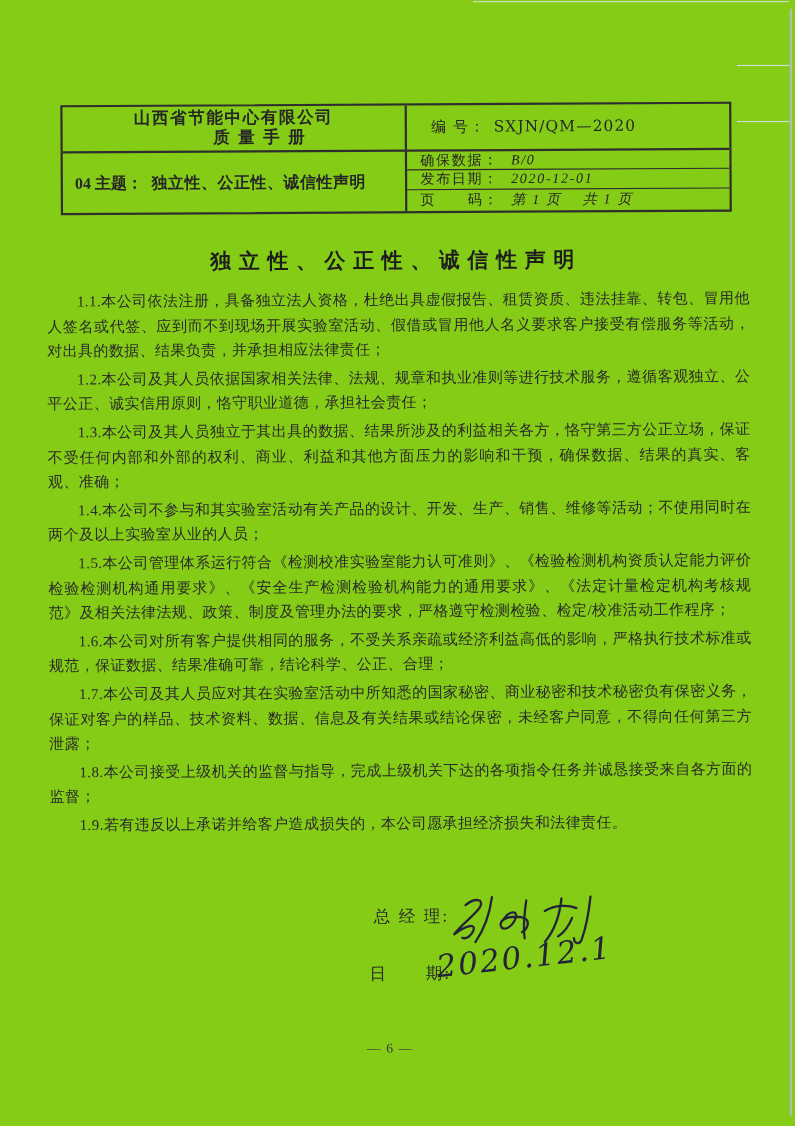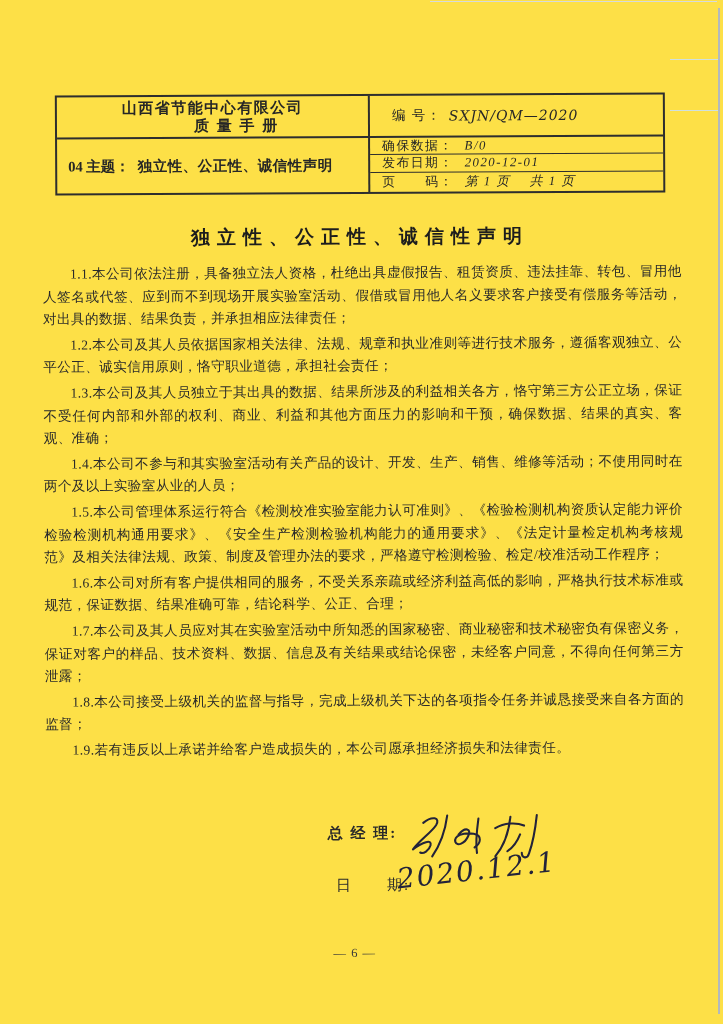--- a/index.html
+++ b/index.html
@@ -1,17 +1,17 @@
 <!DOCTYPE html>
 <html><head>
 <meta charset="utf-8">
 <style>
   html,body{margin:0;padding:0;background:#ffffff;}
   .page{
-    position:relative;width:723px;height:1024px;background:#fde047;overflow:hidden;
+    position:relative;width:723px;height:1024px;background:#84cc16;overflow:hidden;
     font-family:"Liberation Serif","DejaVu Serif",serif;color:#262626;
   }
   .tilt{position:absolute;inset:0;transform:rotate(-0.3deg);transform-origin:50% 50%;}
 
   
   .edge-v{position:absolute;right:3px;top:8px;bottom:10px;width:2px;background:#b3b9bd;}
   .edge-top{position:absolute;top:1px;left:430px;right:6px;height:1px;background:#d6dadc;}
   .tick{position:absolute;right:5px;width:48px;height:1px;background:#cfe0e0;}
   .tick.t1{top:59px}.tick.t2{top:110px}
 
@@ -21,21 +21,21 @@
     border:2px solid #2e2e2e;display:grid;
     grid-template-columns:313px 1fr;grid-template-rows:42px 17px 18px 19px;
   }
   .hdr>div{box-sizing:border-box;}
   .c-company{grid-column:1;grid-row:1;border-right:2px solid #2e2e2e;border-bottom:2px solid #2e2e2e;
     display:flex;flex-direction:column;justify-content:center;align-items:center;line-height:1.22;}
   .company-name{font-weight:bold;font-size:15px;letter-spacing:1.5px;}
   .manual-title{font-weight:bold;font-size:15px;letter-spacing:2px;margin-left:48px;}
   .c-docno{grid-column:2;grid-row:1;border-bottom:2px solid #2e2e2e;
     display:flex;align-items:center;padding-left:22px;font-size:13.5px;}
-  .docno-value{font-style:italic;font-family:"DejaVu Serif",serif;margin-left:7px;font-size:14px;letter-spacing:1px;}
+  .docno-value{font-family:"DejaVu Serif",serif;margin-left:7px;font-size:14px;letter-spacing:1px;}
   .c-subject{grid-column:1;grid-row:2/5;border-right:2px solid #2e2e2e;
     display:flex;align-items:center;padding-left:11px;font-weight:bold;font-size:14.5px;}
   .subject-value{margin-left:8px;letter-spacing:0.5px;}
   .c-row{grid-column:2;display:flex;align-items:center;padding-left:12px;font-size:12.8px;}
   .c-row.r2{grid-row:2;border-bottom:1.5px solid #2e2e2e;}
   .c-row.r3{grid-row:3;border-bottom:1.5px solid #2e2e2e;}
   .c-row.r4{grid-row:4;}
   .row-label{letter-spacing:1.5px;}
   .row-value{margin-left:11px;letter-spacing:1.5px;font-style:italic;}
 
@@ -46,21 +46,21 @@
   }
   .body-text{position:absolute;top:262px;left:44px;width:639px;}
   .body-text p{
     margin:0 0 3px 0;text-indent:2em;text-align:justify;
     font-size:13.6px;line-height:22.6px;letter-spacing:0.4px;color:#2a2a2a;
   }
 
   
   .sig{position:absolute;left:322px;top:800px;width:300px;height:120px;}
   .sig-label{position:absolute;font-size:15px;letter-spacing:2px;white-space:pre;color:#2a2a2a;}
-  .lbl-manager{left:4px;top:24px;font-weight:bold;}
+  .lbl-manager{left:16px;top:24px;}
   .lbl-date{left:12px;top:76px;}
   .svg-sign{position:absolute;left:82px;top:4px;}
   .svg-date{position:absolute;left:70px;top:52px;}
 
   
   .footer{
     position:absolute;left:0;right:0;top:946px;text-align:center;
     font-size:12.5px;letter-spacing:1px;transform:translateX(-9px);color:#3a3a3a;
   }
 </style>

